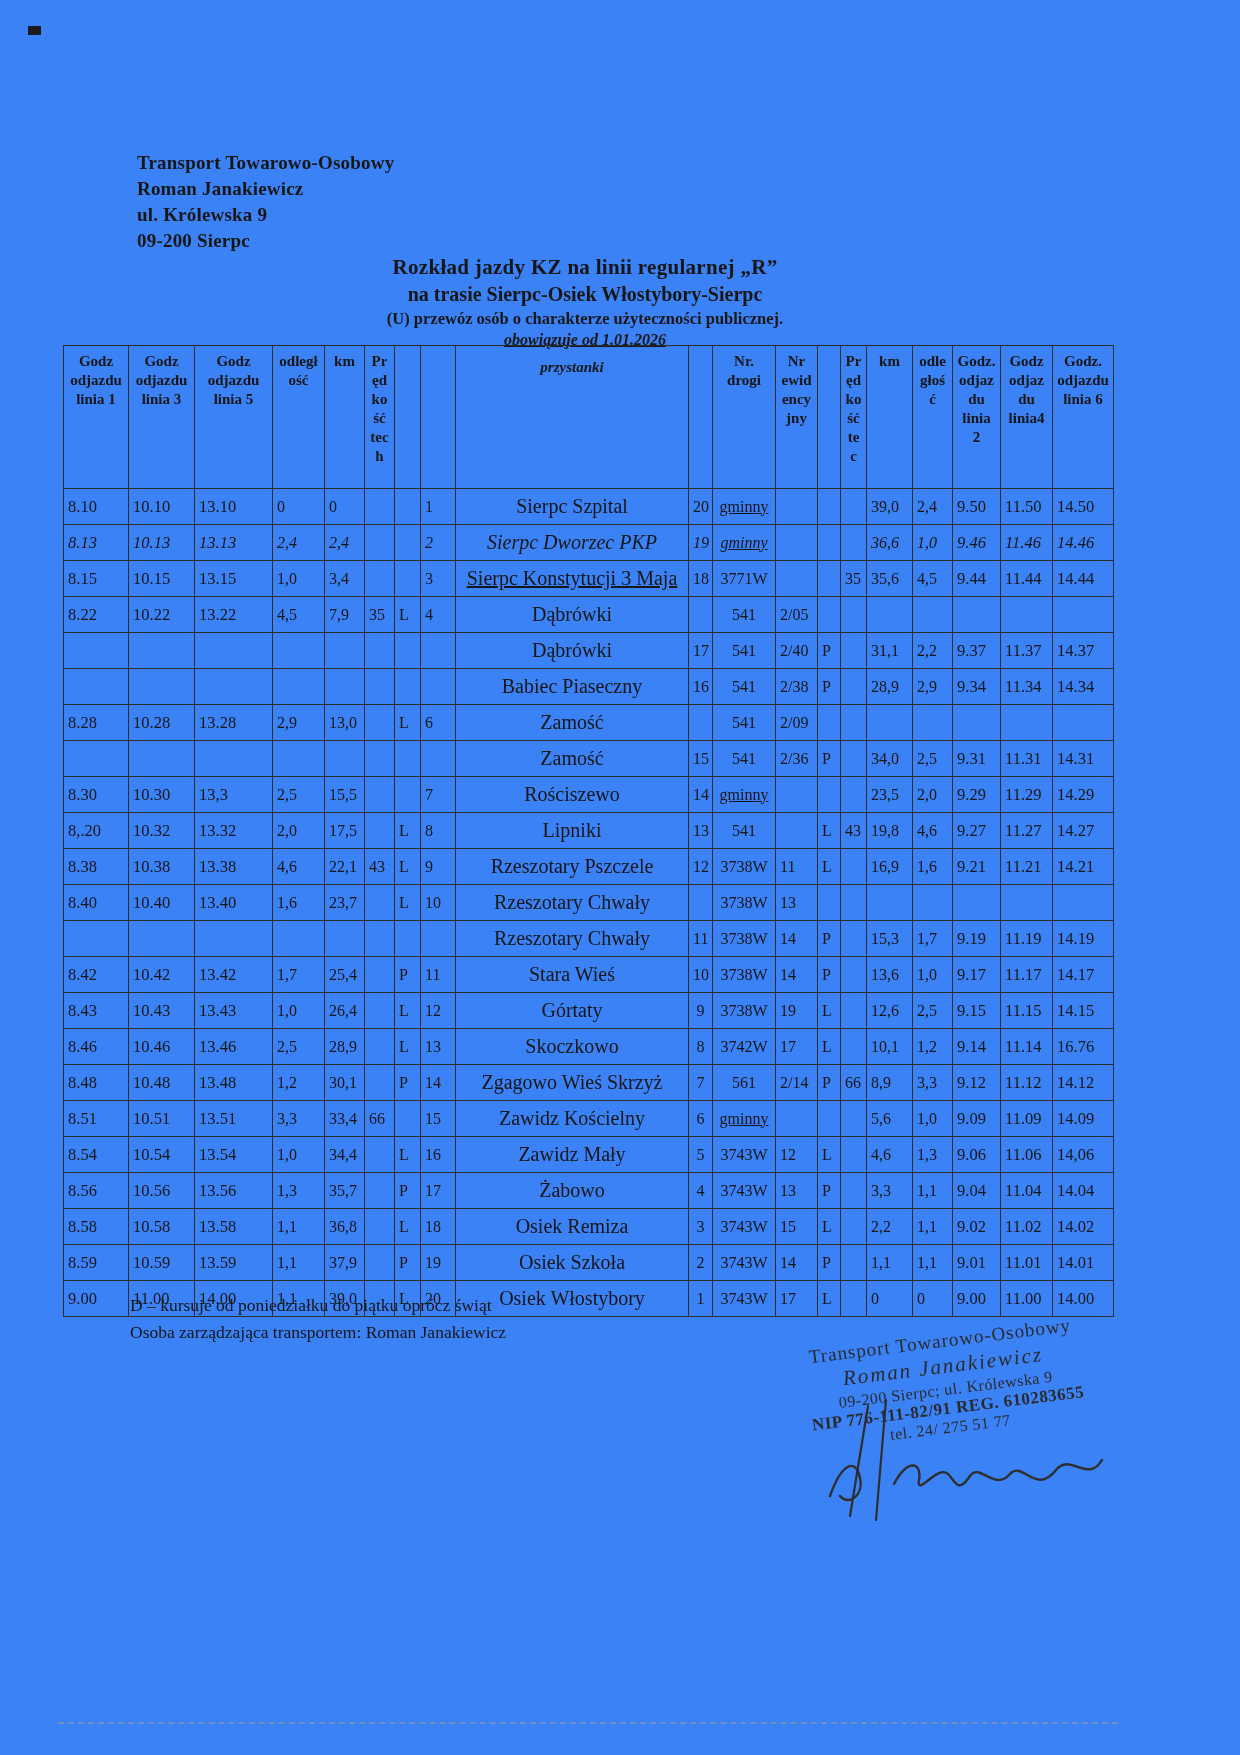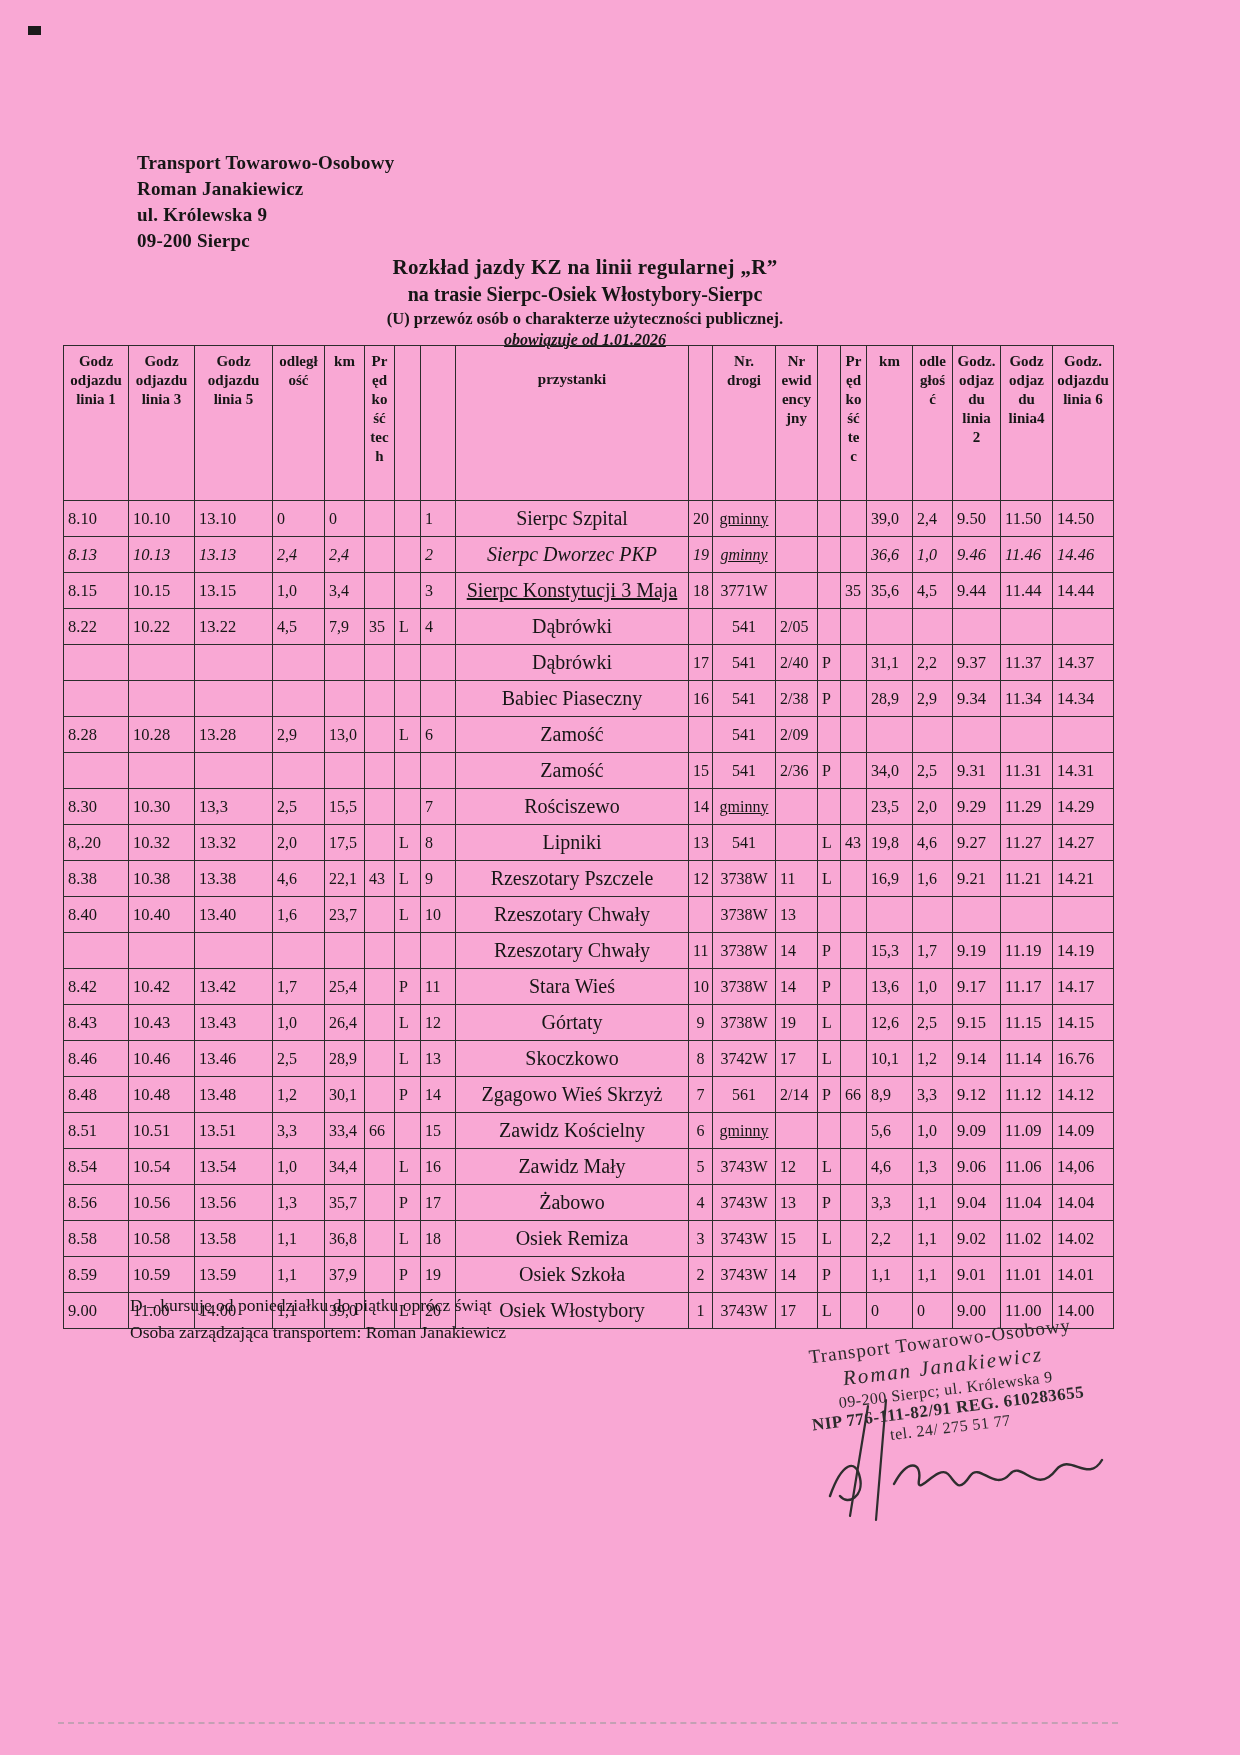--- a/index.html
+++ b/index.html
@@ -1,19 +1,19 @@
 <!DOCTYPE html>
 <html><head>
 <meta charset="utf-8">
 <style>
   html,body{margin:0;padding:0;background:#ffffff;}
   .page{
     position:relative;
     width:1240px;height:1755px;
-    background:#f9a8d4;
+    background:#3b82f6;
     font-family:"Liberation Serif","DejaVu Serif",serif;
     color:#161616;
     overflow:hidden;
   }
   
   .corner-artifact{position:absolute;left:28px;top:26px;width:13px;height:9px;background:#1b1b1b;}
   .bottom-scan-line{position:absolute;left:58px;top:1722px;width:1060px;border-top:2px dashed #9a9a9a;opacity:.55;}
 
   .letterhead{position:absolute;left:137px;top:150px;font-size:19px;font-weight:bold;line-height:26px;letter-spacing:.2px;}
   .titleblock{position:absolute;left:125px;top:255px;width:920px;text-align:center;}
@@ -32,21 +32,21 @@
     padding:2px 4px;
     overflow:hidden;
     vertical-align:middle;
     height:31px;
   }
   table.tt th{
     font-size:15px;font-weight:bold;vertical-align:top;
     word-break:break-word;overflow-wrap:anywhere;
     height:128px;text-align:center;padding-top:6px;line-height:19px;
   }
-  table.tt th.hdr-stops{vertical-align:top;padding-top:24px;}
+  table.tt th.hdr-stops{vertical-align:top;padding-top:12px;font-style:italic;}
   td.c1,td.c2,td.c3{padding-left:9px;font-size:16.5px;text-align:left;}
   td.c4,td.c5,td.c6,td.c7,td.c8{padding-left:6px;text-align:left;font-size:16px;}
   td.c9{text-align:center;font-weight:normal;font-size:20px;}
   td.c10{text-align:center;font-size:16px;}
   td.c11{text-align:center;font-size:16px;}
   td.c12,td.c13,td.c14{padding-left:5px;text-align:left;font-size:16px;}
   td.c15,td.c16{padding-left:5px;text-align:left;font-size:16px;}
   td.c17,td.c18,td.c19{padding-left:6px;text-align:left;font-size:16.5px;}
   tr.italic td{font-style:italic;}
   td.u{text-decoration:underline;}

